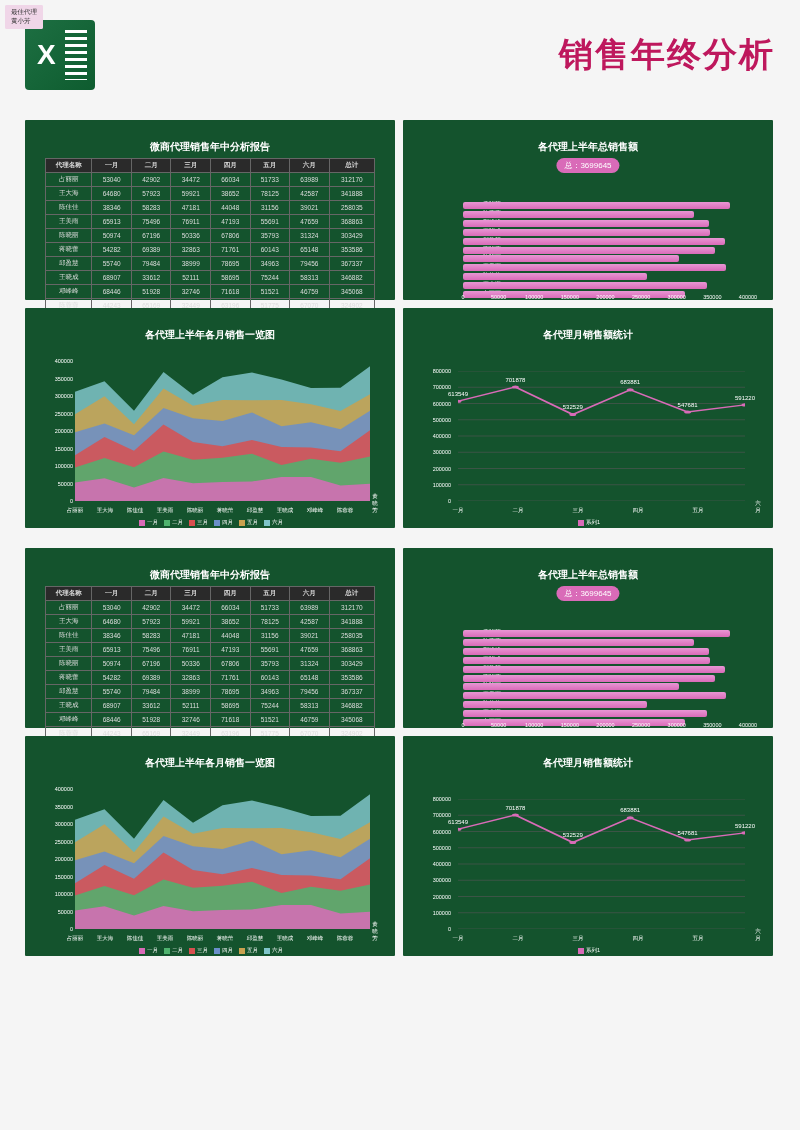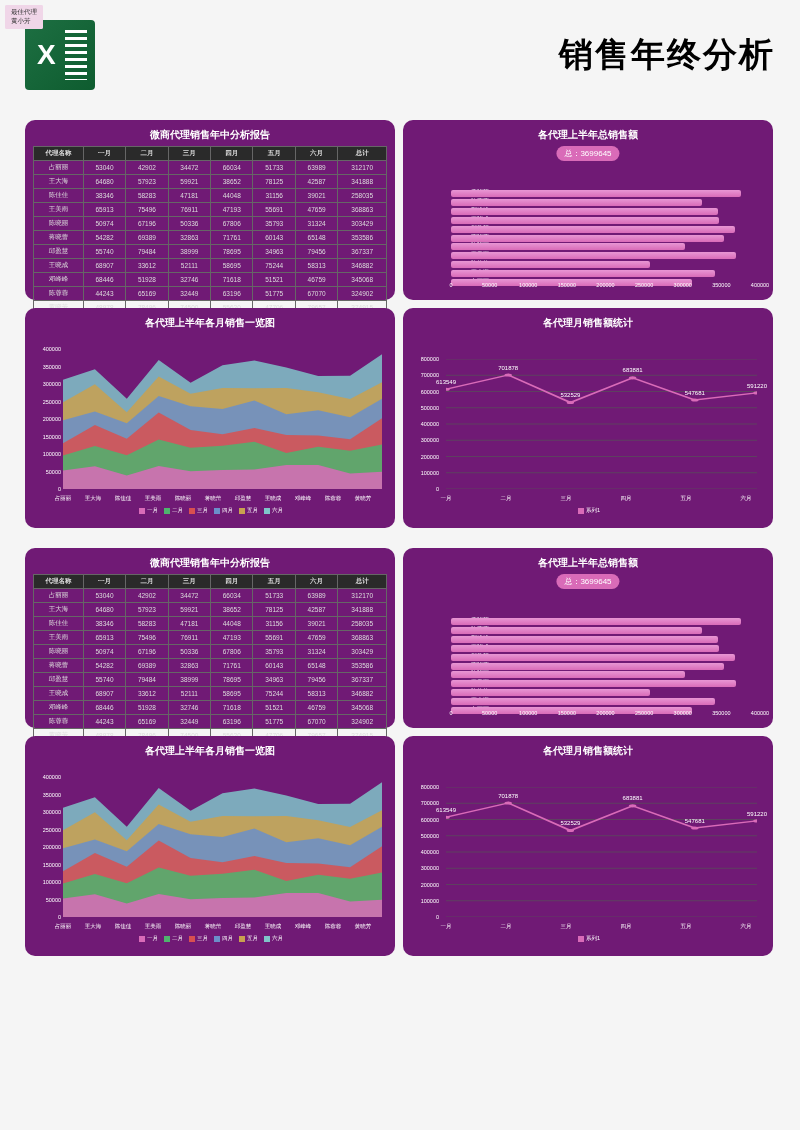--- a/index.html
+++ b/index.html
@@ -2,25 +2,25 @@
 <html><head>
 <meta charset="utf-8">
 <style>
 *{box-sizing:border-box;margin:0;padding:0;font-family:"Microsoft YaHei",sans-serif}
 body{background:#f5f5f5;width:800px}
 .header{display:flex;align-items:center;padding:20px 25px 15px}
 .excel-icon{width:70px;height:70px;background:linear-gradient(135deg,#1d6f42,#0e5c2f);border-radius:4px;display:flex;flex-direction:column;align-items:center;justify-content:center;color:#fff;position:relative;margin-right:15px}
 .excel-icon::before{content:"";position:absolute;right:8px;top:10px;bottom:10px;width:22px;background:repeating-linear-gradient(#fff 0 3px,transparent 3px 7px)}
 .excel-x{font-size:28px;font-weight:bold;position:absolute;left:12px}
 .title-block{flex:1;text-align:right}
-.main-title{font-size:34px;font-weight:bold;color:#000000;letter-spacing:2px}
+.main-title{font-size:34px;font-weight:bold;color:#be185d;letter-spacing:2px}
 .subtitle{font-size:16px;color:#555;margin-top:5px;letter-spacing:1px}
 .sheets{padding:15px 25px}
 .sheet{display:flex;gap:8px;margin-bottom:20px;flex-wrap:wrap}
-.panel{background:#701a75;border-radius:10px;padding:8px;color:#fff;font-size:7px}
+.panel{background:#14532d;border-radius:1px;padding:20px;color:#fff;font-size:7px}
 .panel-table{width:370px;height:180px}
 .panel-bar{width:370px;height:180px}
 .panel-area{width:370px;height:220px}
 .panel-line{width:370px;height:220px}
 .ptitle{text-align:center;font-size:10px;font-weight:bold;margin-bottom:4px}
 table{width:100%;border-collapse:collapse;font-size:6.5px}
 th,td{border:1px solid #666;padding:2px 1px;text-align:center;color:#ddd}
 th{background:#2a2a2a;font-weight:bold}
 tr.total td{font-weight:bold;background:#2a2a2a}
 .barchart{position:relative;height:130px;margin-top:5px}

